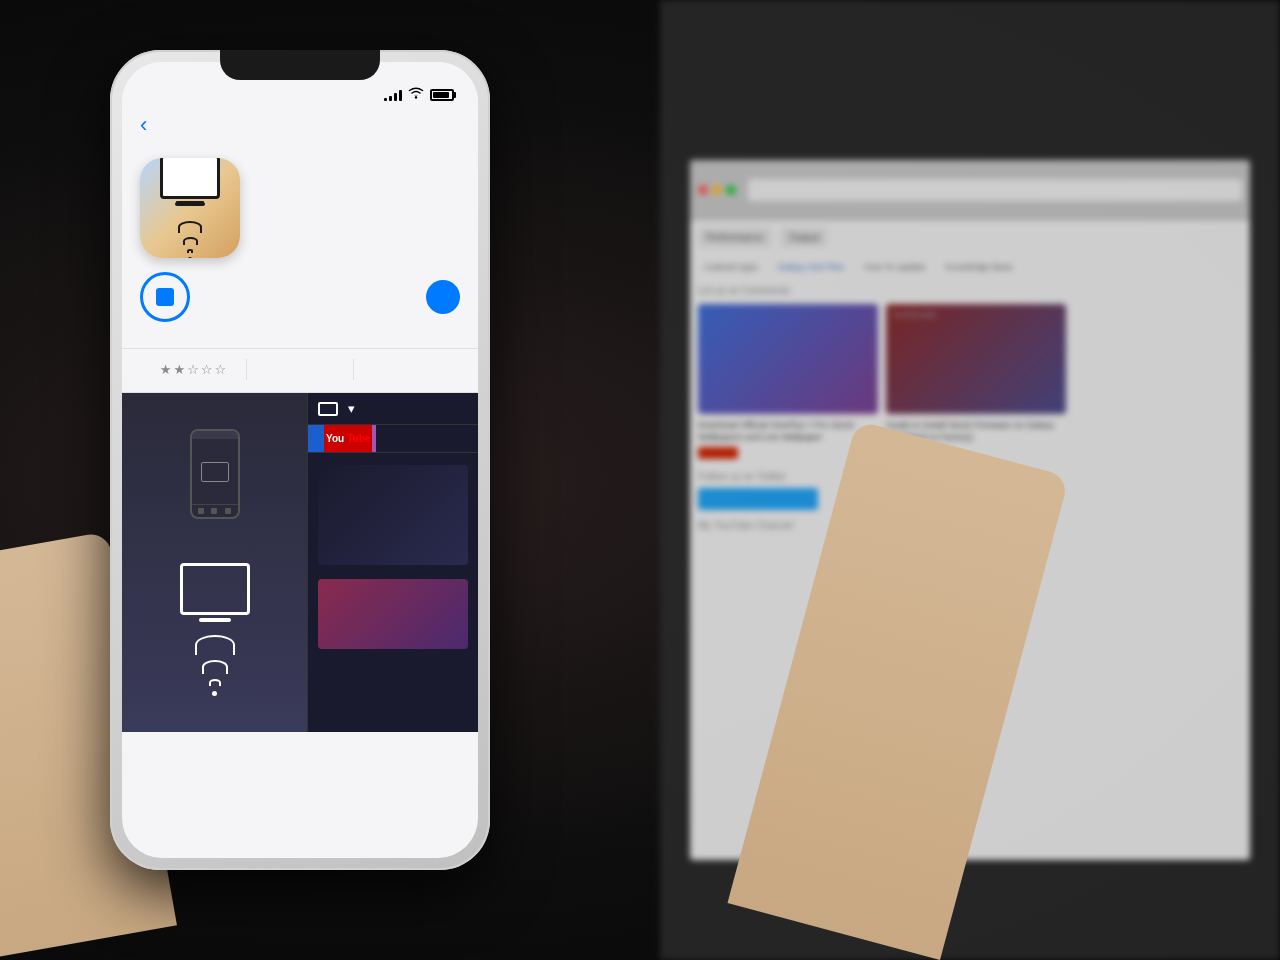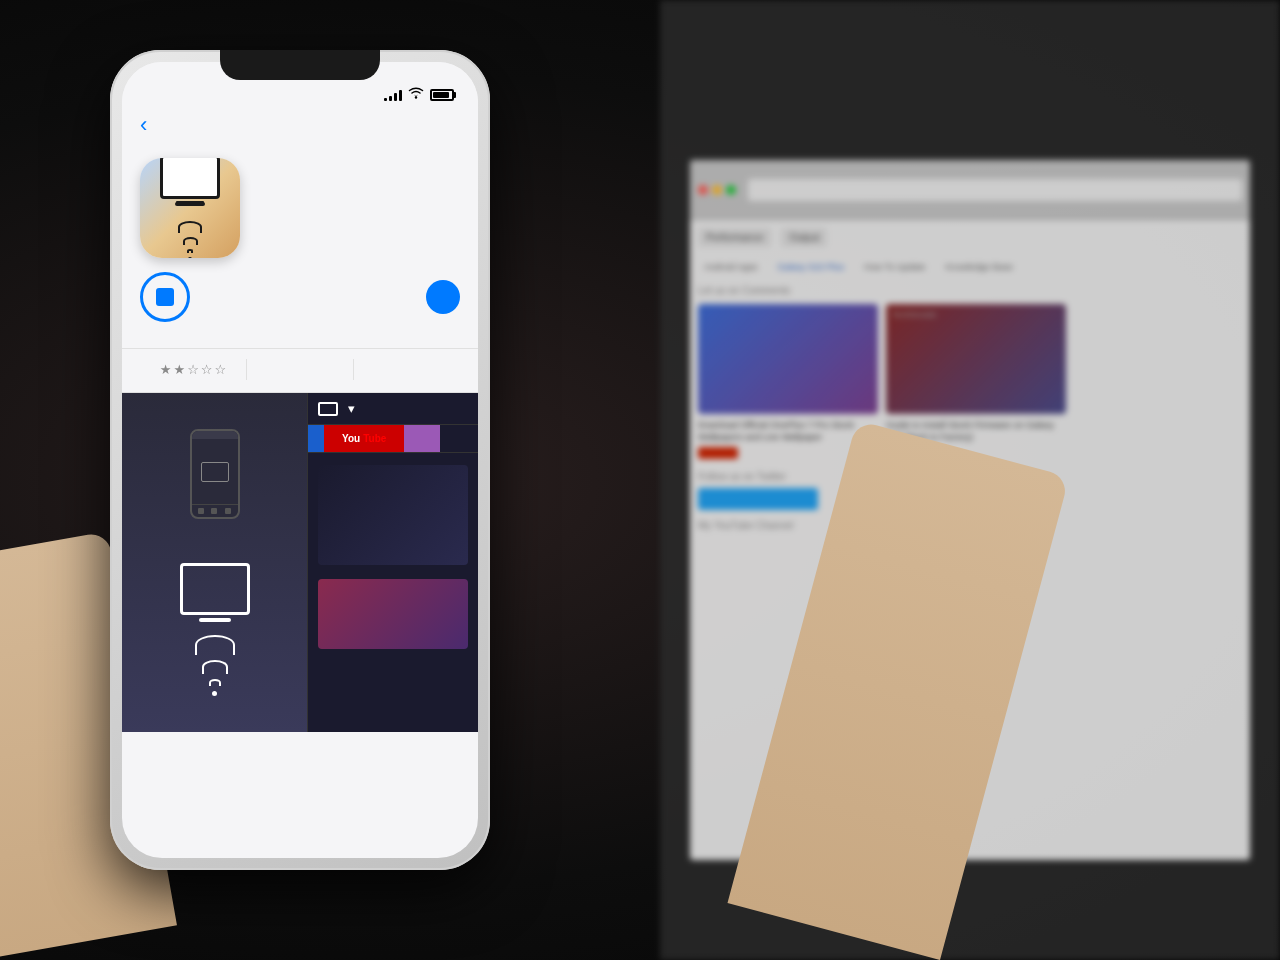--- a/index.html
+++ b/index.html
@@ -425,21 +425,21 @@
       height: 14px;
       border: 2px solid #fff;
       border-radius: 2px;
     }
     .sr-tabs {
       display: flex;
       background: #1a1a2e;
       border-bottom: 1px solid #333;
     }
     .sr-tab {
-      padding: 8px 18px;
+      padding: 8px 2px;
       font-size: 12px;
       font-weight: 600;
       color: #fff;
     }
     .sr-tab.plus-tab {
       background: #1a5fcc;
       color: #fff;
       padding: 8px 8px;
       font-size: 11px;
     }

